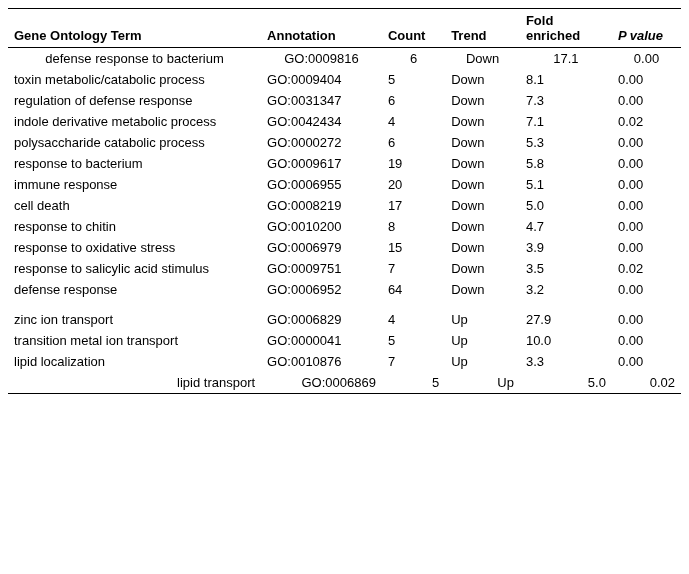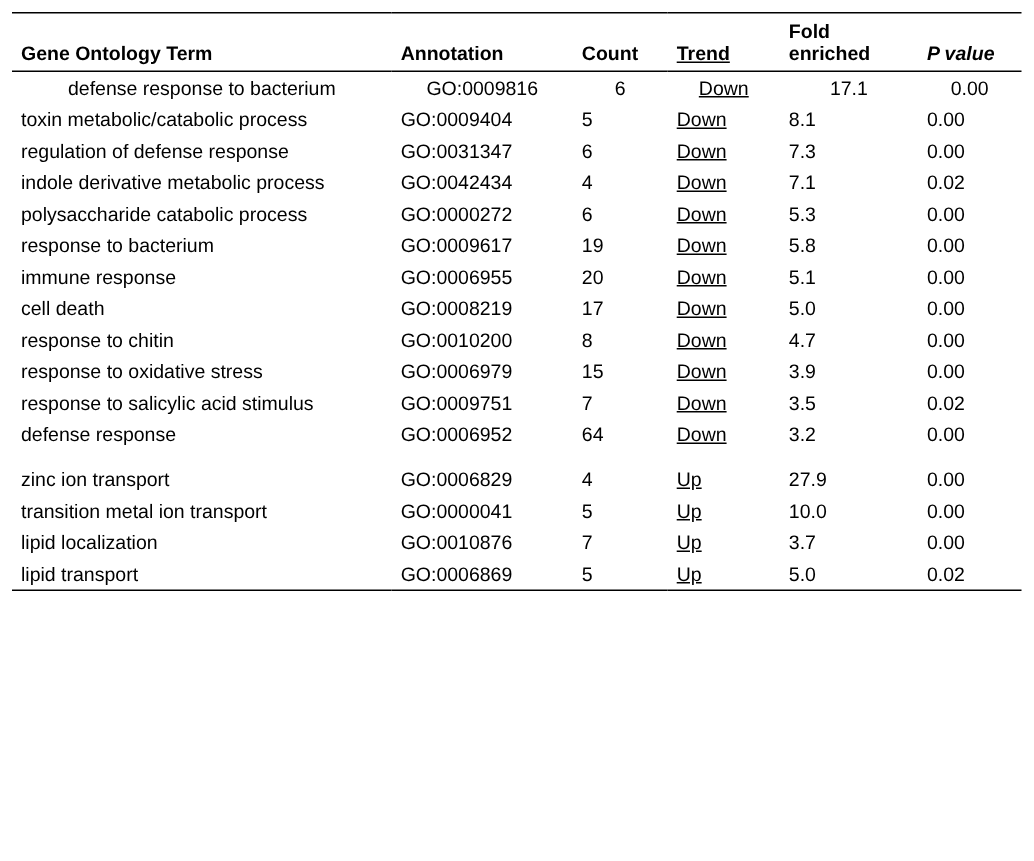--- a/index.html
+++ b/index.html
@@ -25,21 +25,21 @@
       vertical-align: bottom;
       border-bottom: 1.5px solid #000;
     }
     td {
       padding: 3px 6px;
       vertical-align: top;
     }
     .col-term { width: 220px; }
     .col-annotation { width: 105px; }
     .col-count { width: 55px; }
-    .col-trend { width: 65px; text-decoration: underline; }
+    .col-trend { width: 65px; }
     .col-fold { width: 80px; margin-left: 33px; }
     .col-pvalue { width: 60px; }
     thead tr th {
       border-top: 1.5px solid #000;
     }
   </style>
 </head>
 <body>
 
 <table>
@@ -167,24 +167,24 @@
         <td class="col-count">5</td>
         <td class="col-trend">Up</td>
         <td class="col-fold">10.0</td>
         <td class="col-pvalue">0.00</td>
       </tr>
       <tr>
         <td class="col-term">lipid localization</td>
         <td class="col-annotation">GO:0010876</td>
         <td class="col-count">7</td>
         <td class="col-trend">Up</td>
-        <td class="col-fold">3.7</td>
+        <td class="col-fold">3.3</td>
         <td class="col-pvalue">0.00</td>
       </tr>
-      <tr style="border-bottom: 1.5px solid rgb(0, 0, 0);">
+      <tr style="border-bottom: 1.5px solid rgb(0, 0, 0); text-align: right;">
         <td class="col-term">lipid transport</td>
         <td class="col-annotation">GO:0006869</td>
         <td class="col-count">5</td>
         <td class="col-trend">Up</td>
         <td class="col-fold">5.0</td>
         <td class="col-pvalue">0.02</td>
       </tr>
     </tbody>
 </table>
 

